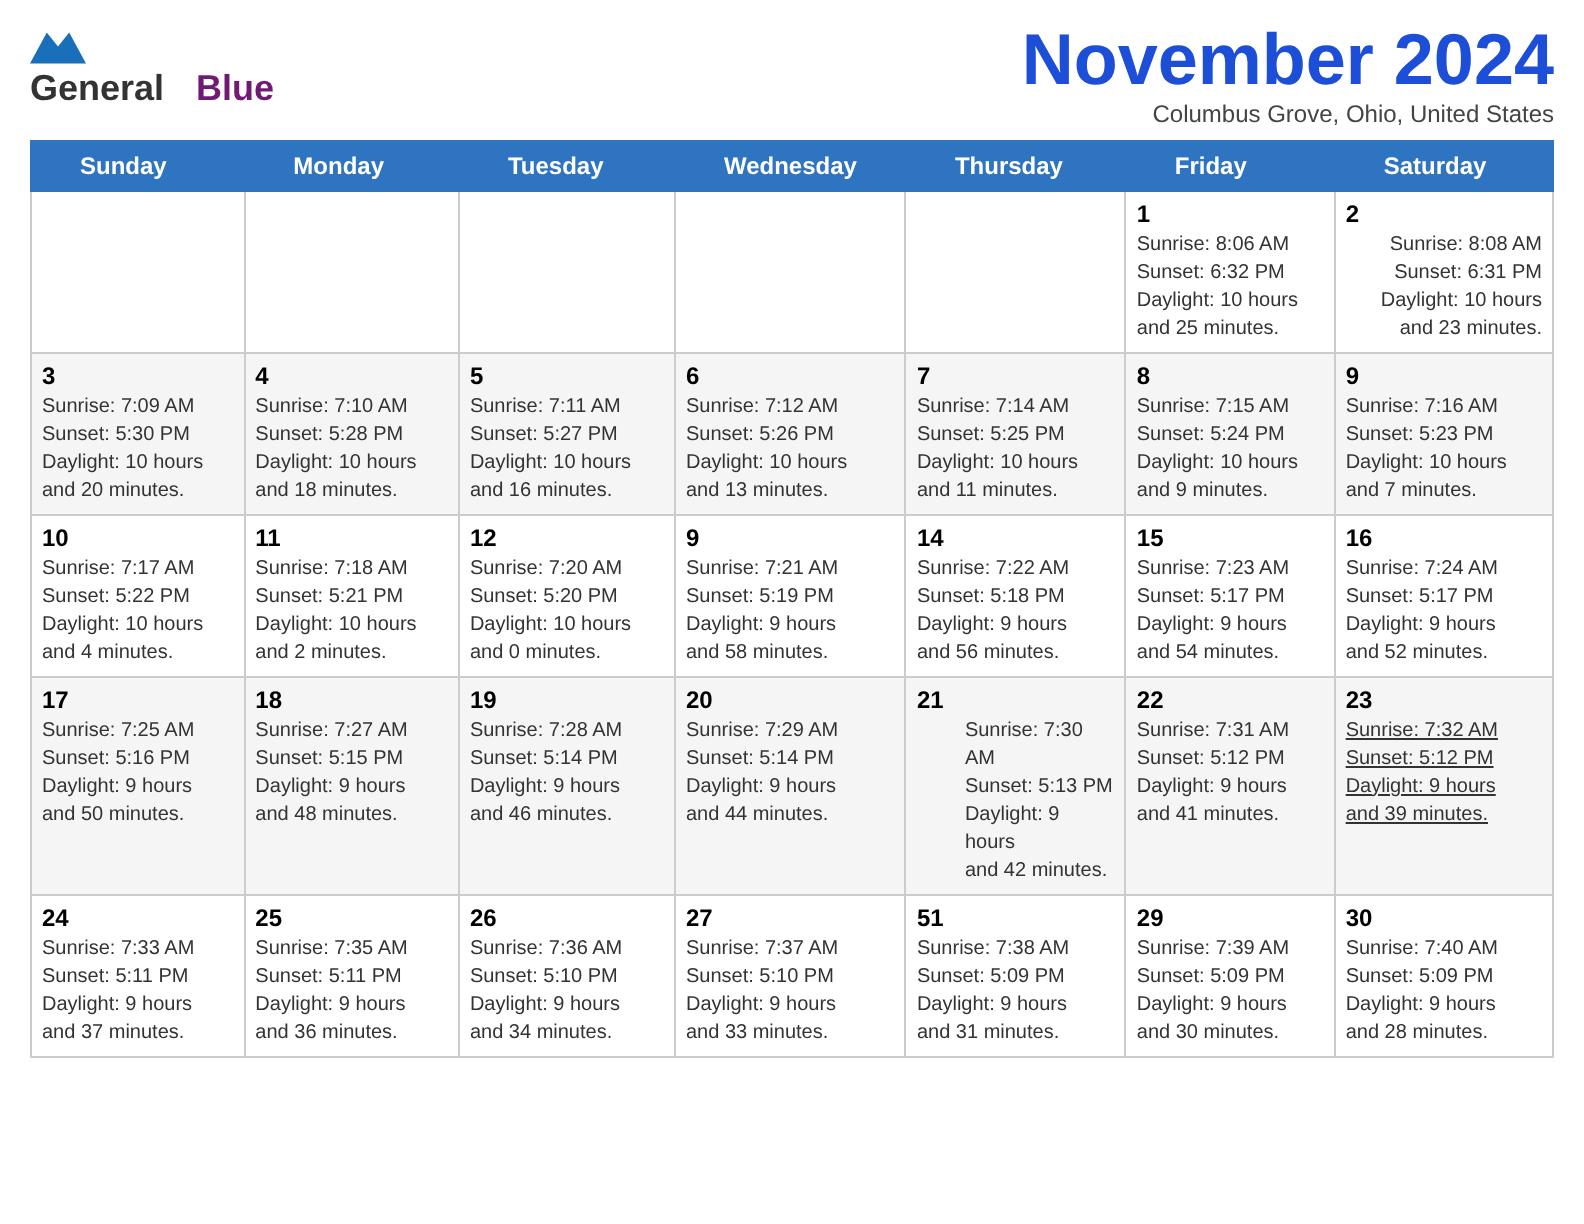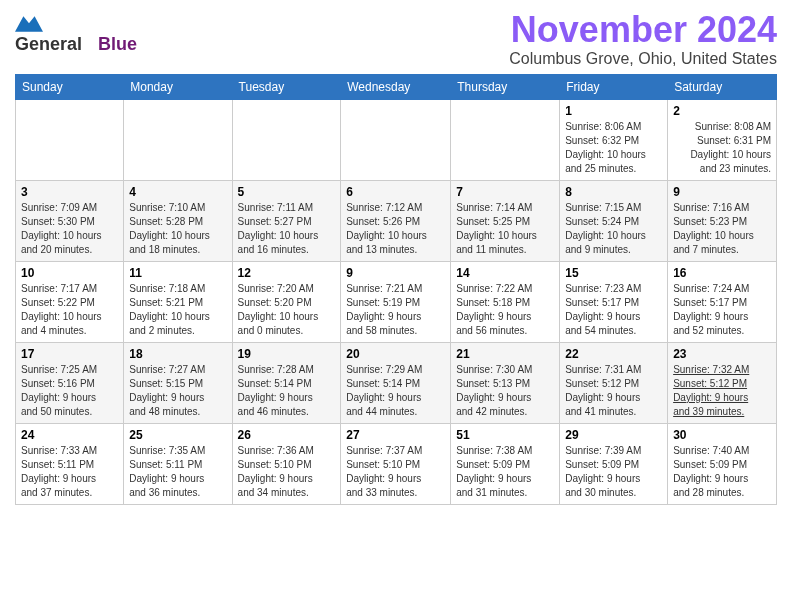--- a/index.html
+++ b/index.html
@@ -26,39 +26,39 @@
       width: 28px;
       height: 16px;
       margin-bottom: 2px;
     }
     .title-block {
       text-align: right;
     }
     .month-title {
       font-size: 36px;
       font-weight: bold;
-      color: #8b5cf6;
+      color: #1d4ed8;
       line-height: 1.1;
     }
     .location {
-      font-size: 16px;
+      font-size: 12px;
       color: #444;
     }
     table {
       width: 100%;
       border-collapse: collapse;
       font-size: 10.5px;
     }
     thead tr th {
       background-color: #2e74c0;
       color: #fff;
       text-align: left;
-      padding: 5px 6px;
+      padding: 5px 24px;
       font-size: 12px;
-      font-weight: normal;
+      font-weight: bold;
       border: 1px solid #2e74c0;
     }
     tbody tr td {
       border: 1px solid #ccc;
       vertical-align: top;
       padding: 4px 5px;
       width: 113px;
       height: 80px;
       background: #fff;
     }
@@ -259,21 +259,21 @@
         </td>
         <td>
           <span class="day-number">20</span>
           <div class="day-details" style="white-space: pre-line;">Sunrise: 7:29 AM
 Sunset: 5:14 PM
 Daylight: 9 hours
 and 44 minutes.</div>
         </td>
         <td>
           <span class="day-number">21</span>
-          <div class="day-details" style="white-space: pre-line;">Sunrise: 7:30 AM
+          <div class="day-details" style="white-space: pre-line; margin-left: 24px;">Sunrise: 7:30 AM
 Sunset: 5:13 PM
 Daylight: 9 hours
 and 42 minutes.</div>
         </td>
         <td>
           <span class="day-number">22</span>
           <div class="day-details" style="white-space: pre-line;">Sunrise: 7:31 AM
 Sunset: 5:12 PM
 Daylight: 9 hours
 and 41 minutes.</div>

